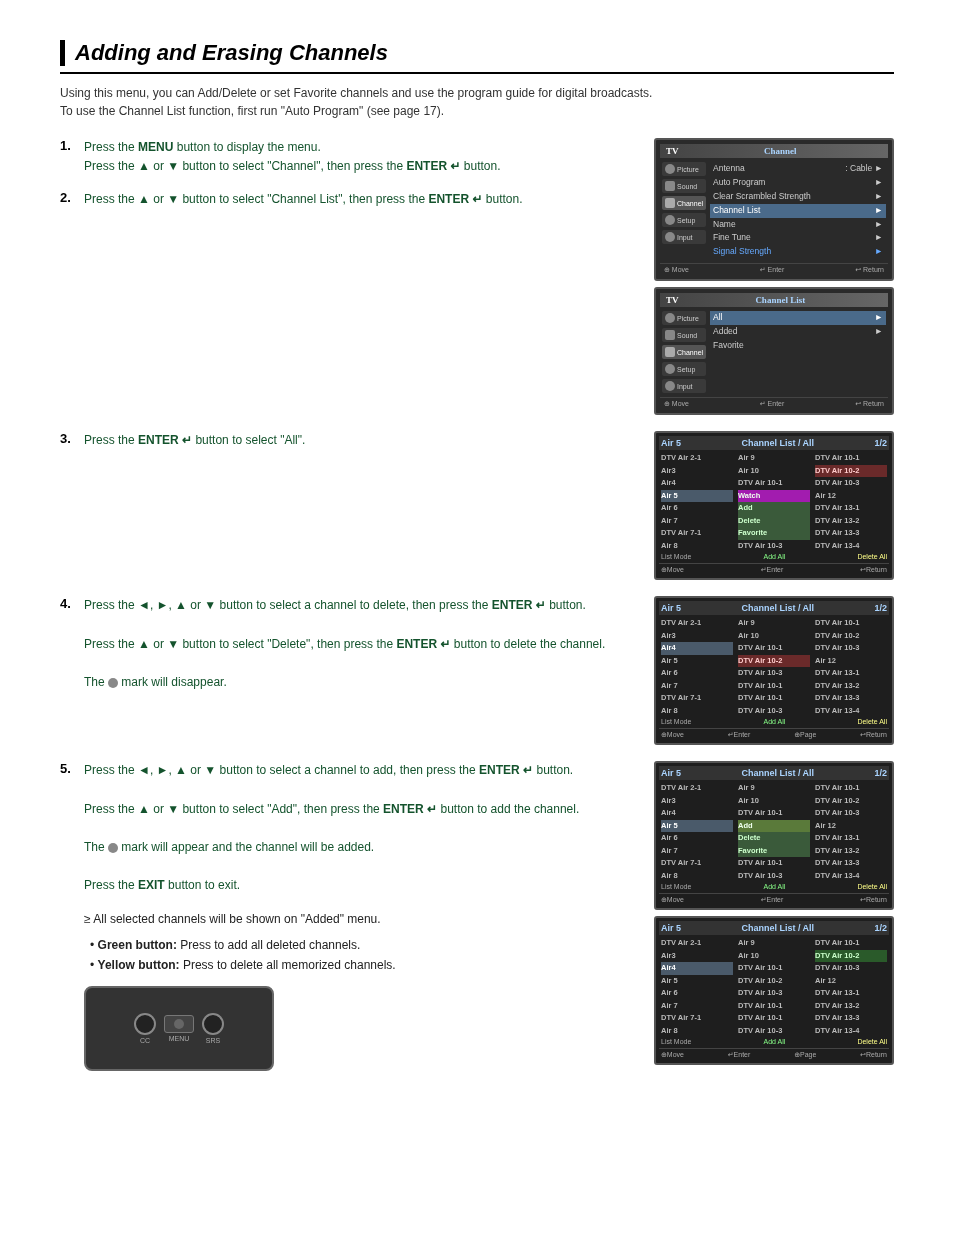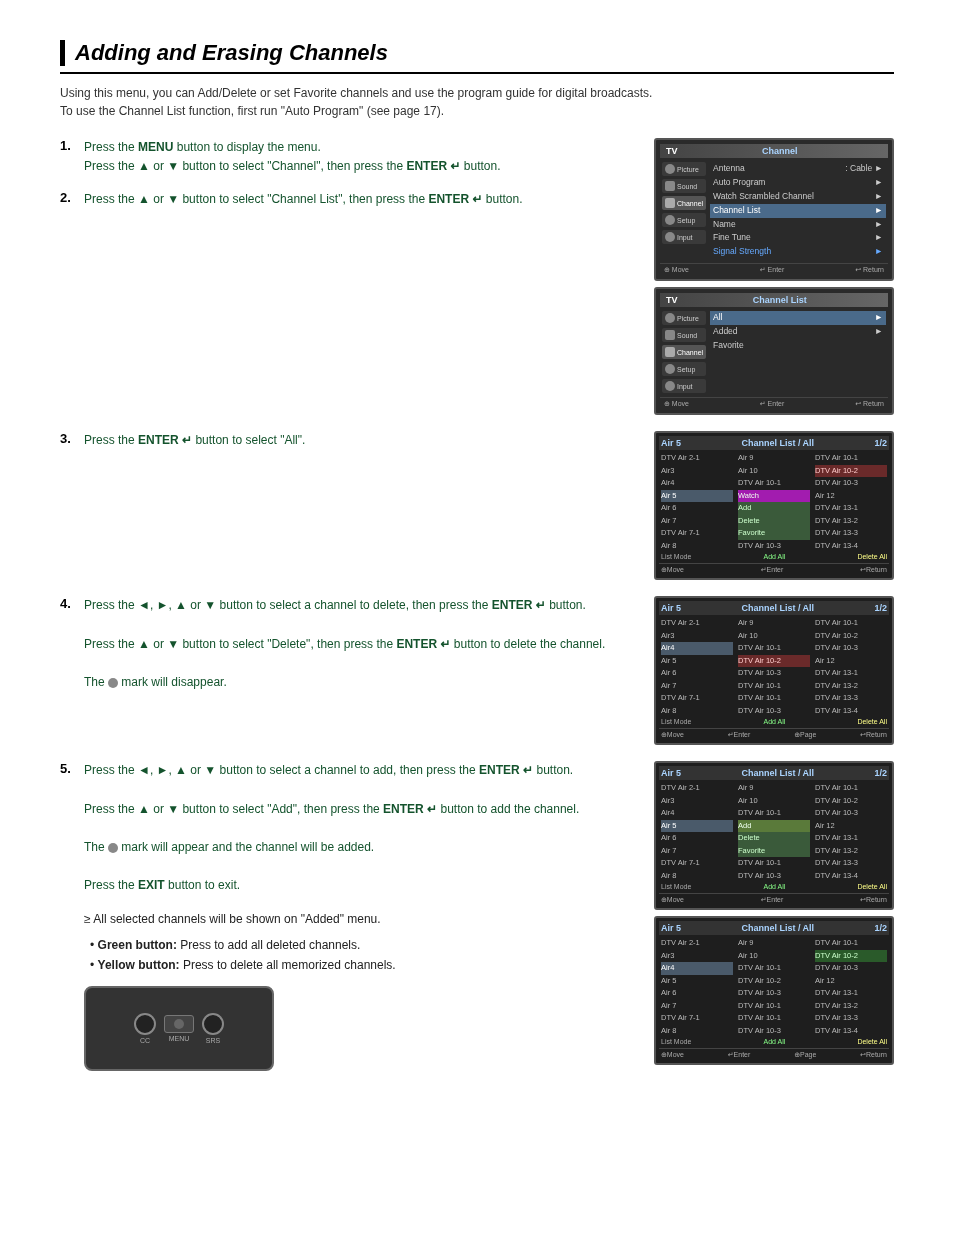--- a/index.html
+++ b/index.html
@@ -99,20 +99,21 @@
     }
     .tv-screen-header {
       background: linear-gradient(to right, #444, #666);
       color: #fff;
       font-size: 9px;
       font-weight: bold;
       padding: 2px 6px;
       display: flex;
       justify-content: space-between;
       margin-bottom: 2px;
+      font-family: Liberation Serif, serif;
     }
     .tv-header-title {
       color: #aad4ff;
       font-weight: bold;
     }
     .tv-screen-body {
       display: flex;
       gap: 4px;
       padding: 2px;
     }
@@ -190,20 +191,21 @@
       display: flex;
       justify-content: space-between;
       align-items: center;
     }
     .cl-body {
       display: grid;
       grid-template-columns: 1fr 1fr 1fr;
       gap: 1px;
       font-size: 7.5px;
       color: #bbb;
+      font-weight: bold;
     }
     .cl-col {
       padding: 0 2px;
     }
     .cl-item {
       padding: 1px 0;
       line-height: 1.4;
       white-space: nowrap;
       overflow: hidden;
     }
@@ -371,21 +373,21 @@
           <div class="tv-menu-area">
             <div class="tv-menu-item">
                 <span>Antenna</span>
                 <span>: Cable ►</span>
               </div>
             <div class="tv-menu-item">
                 <span>Auto Program</span>
                 <span>►</span>
               </div>
             <div class="tv-menu-item">
-                <span>Watch Scrambled Channel</span>
+                <span>Clear Scrambled Strength</span>
                 <span>►</span>
               </div>
             <div class="tv-menu-item highlighted">
                 <span>Channel List</span>
                 <span>►</span>
               </div>
             <div class="tv-menu-item">
                 <span>Name</span>
                 <span>►</span>
               </div>

